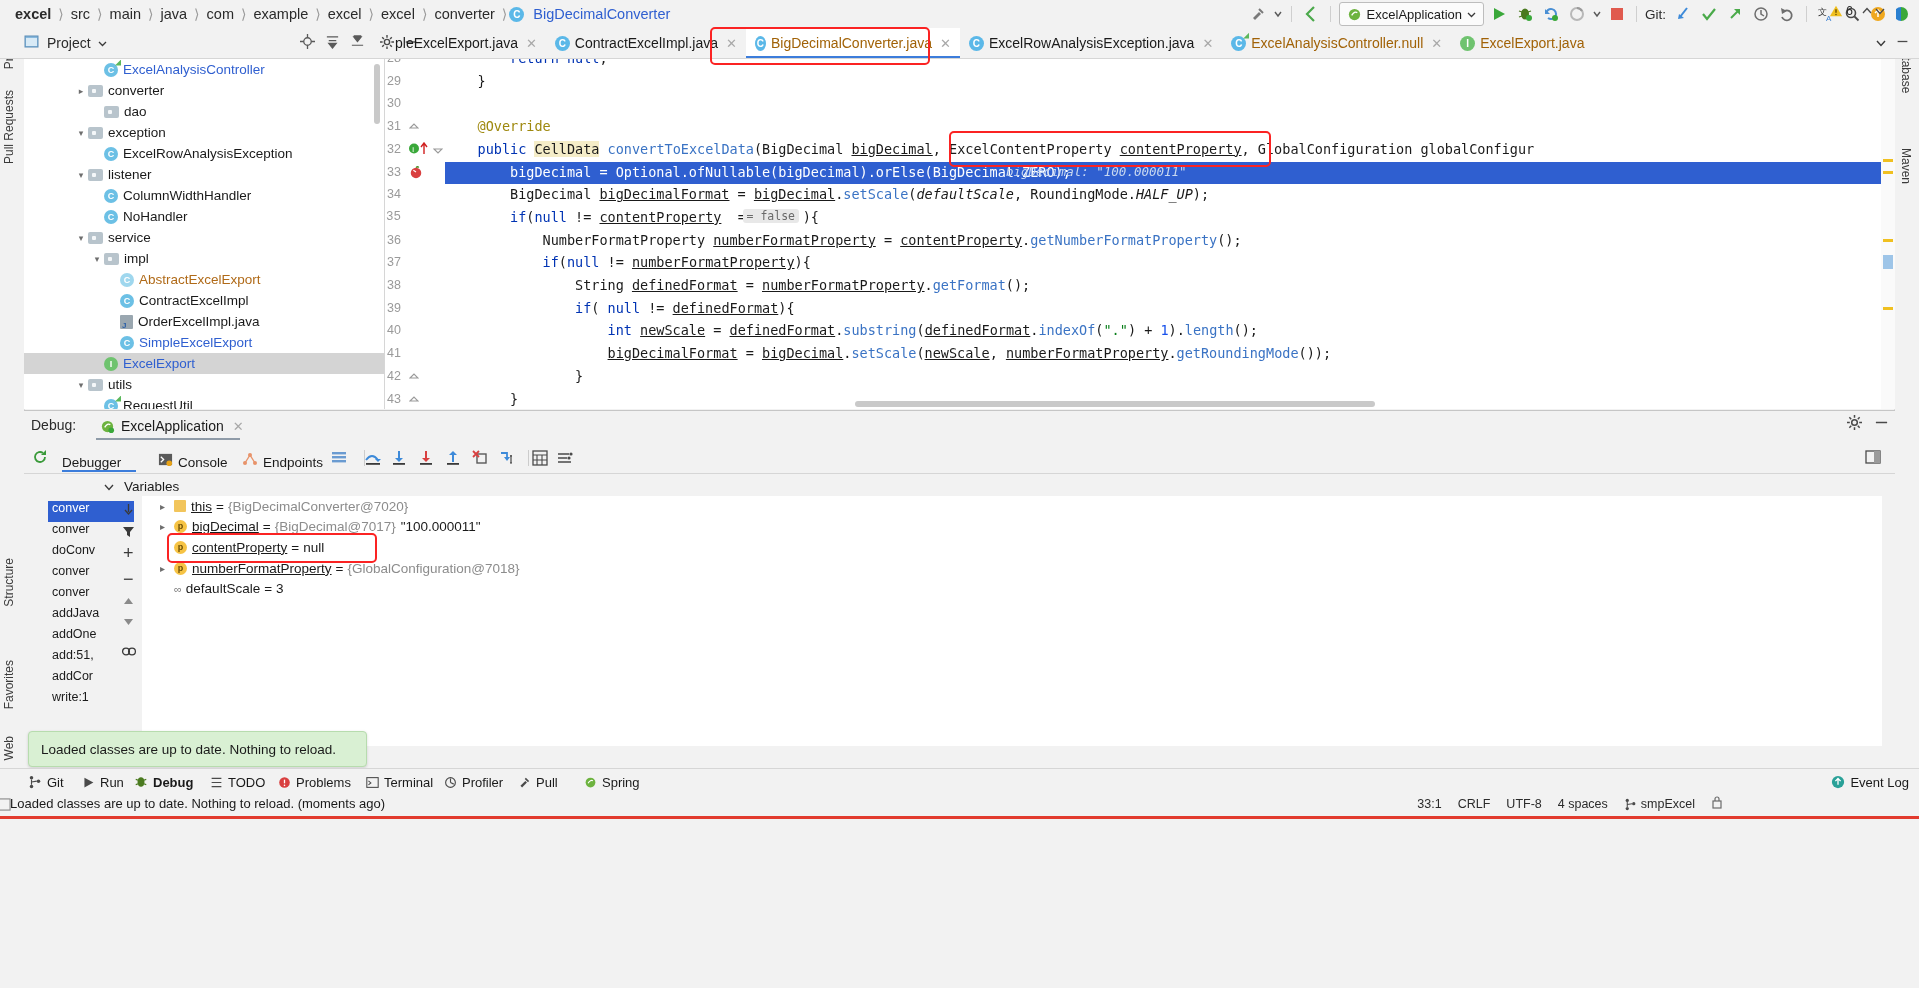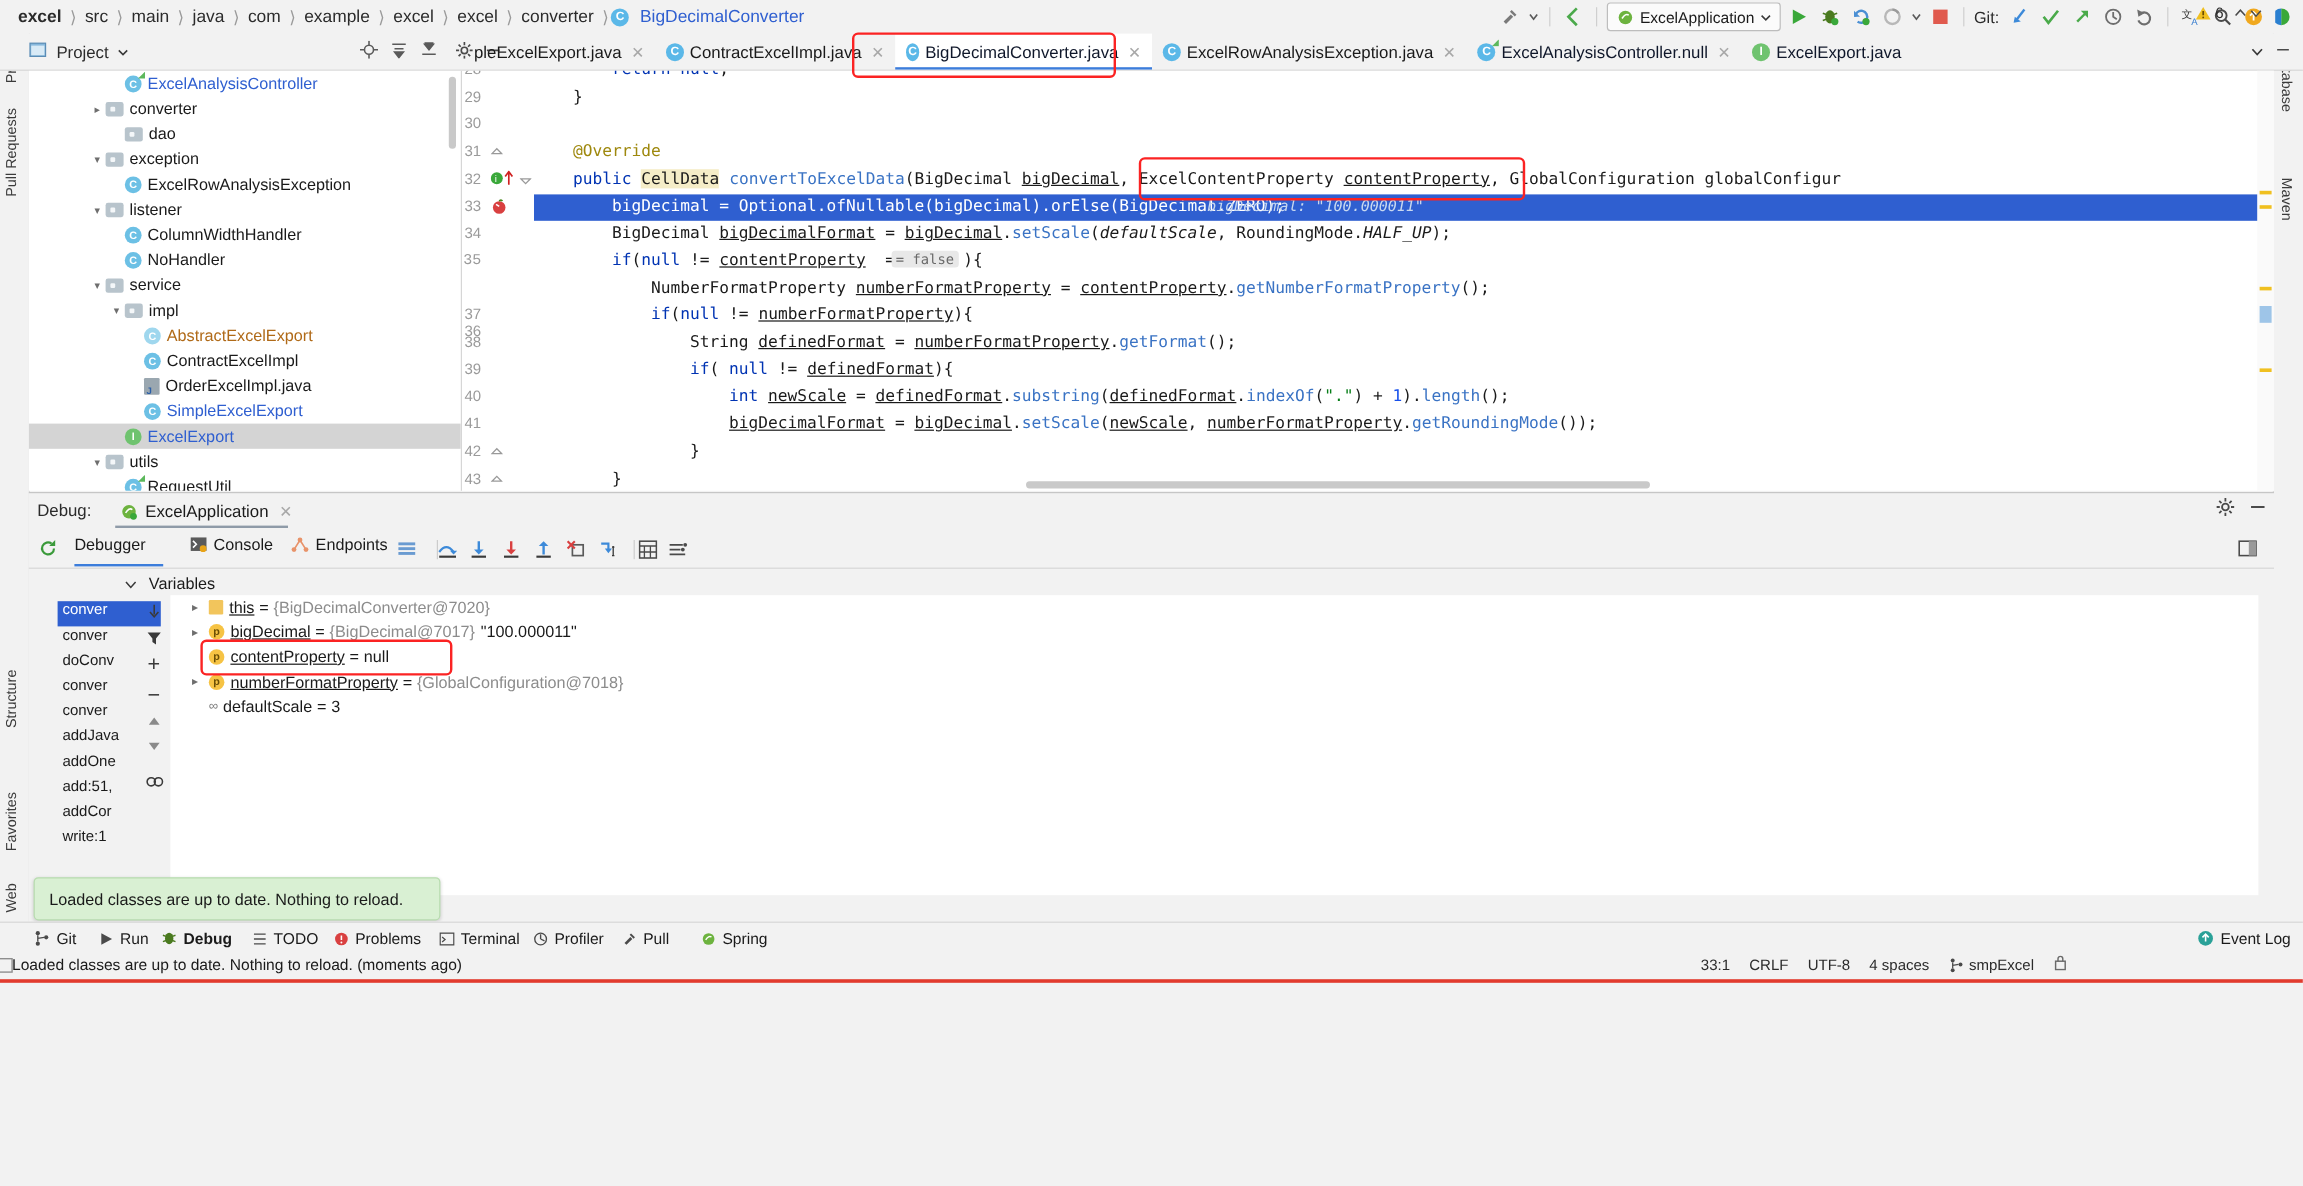--- a/index.html
+++ b/index.html
@@ -32,21 +32,21 @@
   #tabbar{position:absolute;left:0;top:28px;width:1919px;height:30px;background:#f2f2f2;
           border-bottom:1px solid #d6d6d6;}
   #lefttools{position:absolute;left:24px;top:28px;width:360px;height:30px;display:flex;align-items:center;}
   #projlbl{font-size:14px;color:#2b2b2b;margin-left:8px;}
   #projtools{position:absolute;left:300px;top:28px;width:84px;height:30px;display:flex;align-items:center;gap:10px;}
   #tabs{position:absolute;left:386px;top:28px;height:30px;display:flex;align-items:stretch;}
   .tab{display:flex;align-items:center;gap:5px;padding:0 9px;height:30px;font-size:14px;
        color:#2b2b2b;white-space:nowrap;position:relative;}
   .tab.active{background:#fff;}
   .tab.active:after{content:"";position:absolute;left:0;right:0;bottom:0;height:2px;background:#3c7ddb;}
-  .tab .tn{color:#0f172a;}
+  .tab .tn{color:#a16207;}
   .tab .tnb{color:#1a1a1a;}
   .xcl{color:#a8a8a8;font-size:13px;margin-left:3px;}
   .jicon{display:inline-block;width:15px;height:15px;border-radius:50%;background:#5bb8e8;color:#fff;
          font-size:10px;line-height:15px;text-align:center;font-weight:bold;position:relative;}
   .jicon.iface{background:#6fc36f;}
   .jicon .spr{position:absolute;top:-3px;right:-3px;width:6px;height:6px;background:#5cb85c;
               clip-path:polygon(0 100%,100% 0,100% 100%);}
   #tabsOverflow{position:absolute;right:10px;top:28px;height:30px;display:flex;align-items:center;gap:10px;}
 
   
@@ -104,21 +104,21 @@
 
   
   #debugpanel{position:absolute;left:24px;top:410px;width:1871px;height:358px;background:#f2f2f2;
               border-top:1px solid #c6c6c6;}
   #dbgheader{position:absolute;left:0;top:0;width:1871px;height:30px;}
   #dbglabel{position:absolute;left:7px;top:6px;font-size:14px;color:#2b2b2b;}
   #dbgtab{position:absolute;left:70px;top:3px;height:24px;display:flex;align-items:center;gap:6px;
           font-size:14px;padding:0 6px;}
   #dbgtabUnderline{position:absolute;left:72px;top:27px;width:144px;height:2px;background:#8f9ba8;}
   #dbgtoolbar{position:absolute;left:0;top:31px;width:1871px;height:31px;border-bottom:1px solid #d6d6d6;}
-  .dtab{position:absolute;top:4px;height:24px;display:flex;align-items:flex-start;gap:5px;font-size:13.5px;color:#1a1a1a;}
+  .dtab{position:absolute;top:4px;height:24px;display:flex;align-items:flex-end;gap:5px;font-size:13.5px;color:#1a1a1a;}
   #dtabUnderline{position:absolute;left:38px;top:28px;width:74px;height:2px;background:#3c7ddb;}
   #framesLbl{position:absolute;left:44px;top:68px;font-size:13px;color:#2b2b2b;}
   #varsLbl{position:absolute;left:100px;top:68px;font-size:13.5px;color:#1a1a1a;}
   #framespane{position:absolute;left:24px;top:90px;width:86px;height:240px;background:#f2f2f2;}
   .frow{height:21px;font-size:12.5px;color:#1a1a1a;padding-left:4px;white-space:nowrap;overflow:hidden;}
   .frow.sel{background:#2f5fd0;color:#fff;}
   #varspane{position:absolute;left:118px;top:85px;width:1740px;height:250px;background:#fff;}
   .vrow{height:20.6px;display:flex;align-items:center;font-size:13.5px;white-space:nowrap;padding-left:18px;}
   .vexp{width:14px;color:#6e6e6e;font-size:10px;flex:0 0 14px;}
   .pbadge{display:inline-block;width:13px;height:13px;border-radius:50%;background:#f6c344;color:#6b4f05;
@@ -527,21 +527,21 @@
 <div id="editor">
   <div id="gutter">
       <div class="lnum" style="top: -8px;">28</div>
       <div class="lnum" style="top: 14.7px;">29</div>
       <div class="lnum" style="top: 37.4px;">30</div>
       <div class="lnum" style="top: 60.1px;">31</div>
       <div class="lnum" style="top: 82.8px;">32</div>
       <div class="lnum" style="top: 105.5px;">33</div>
       <div class="lnum" style="top: 128.2px;">34</div>
       <div class="lnum" style="top: 150.9px; font-family: Liberation Mono, monospace;">35</div>
-      <div class="lnum" style="top: 173.6px; margin-top: 36px;">36</div>
+      <div class="lnum" style="top: 173.6px;">36</div>
       <div class="lnum" style="top: 196.3px;">37</div>
       <div class="lnum" style="top: 219px;">38</div>
       <div class="lnum" style="top: 241.7px;">39</div>
       <div class="lnum" style="top: 264.4px;">40</div>
       <div class="lnum" style="top: 287.1px;">41</div>
       <div class="lnum" style="top: 309.8px;">42</div>
       <div class="lnum" style="top: 332.5px;">43</div>
       <div style="position: absolute; left: 24px; top: 61.1px;"><svg width="10" height="10" viewBox="0 0 10 10">
           <path d="M1 6 L5 2 L9 6 Z" stroke="#9a9a9a" stroke-width="1.1" fill="none"></path>
         </svg></div>

